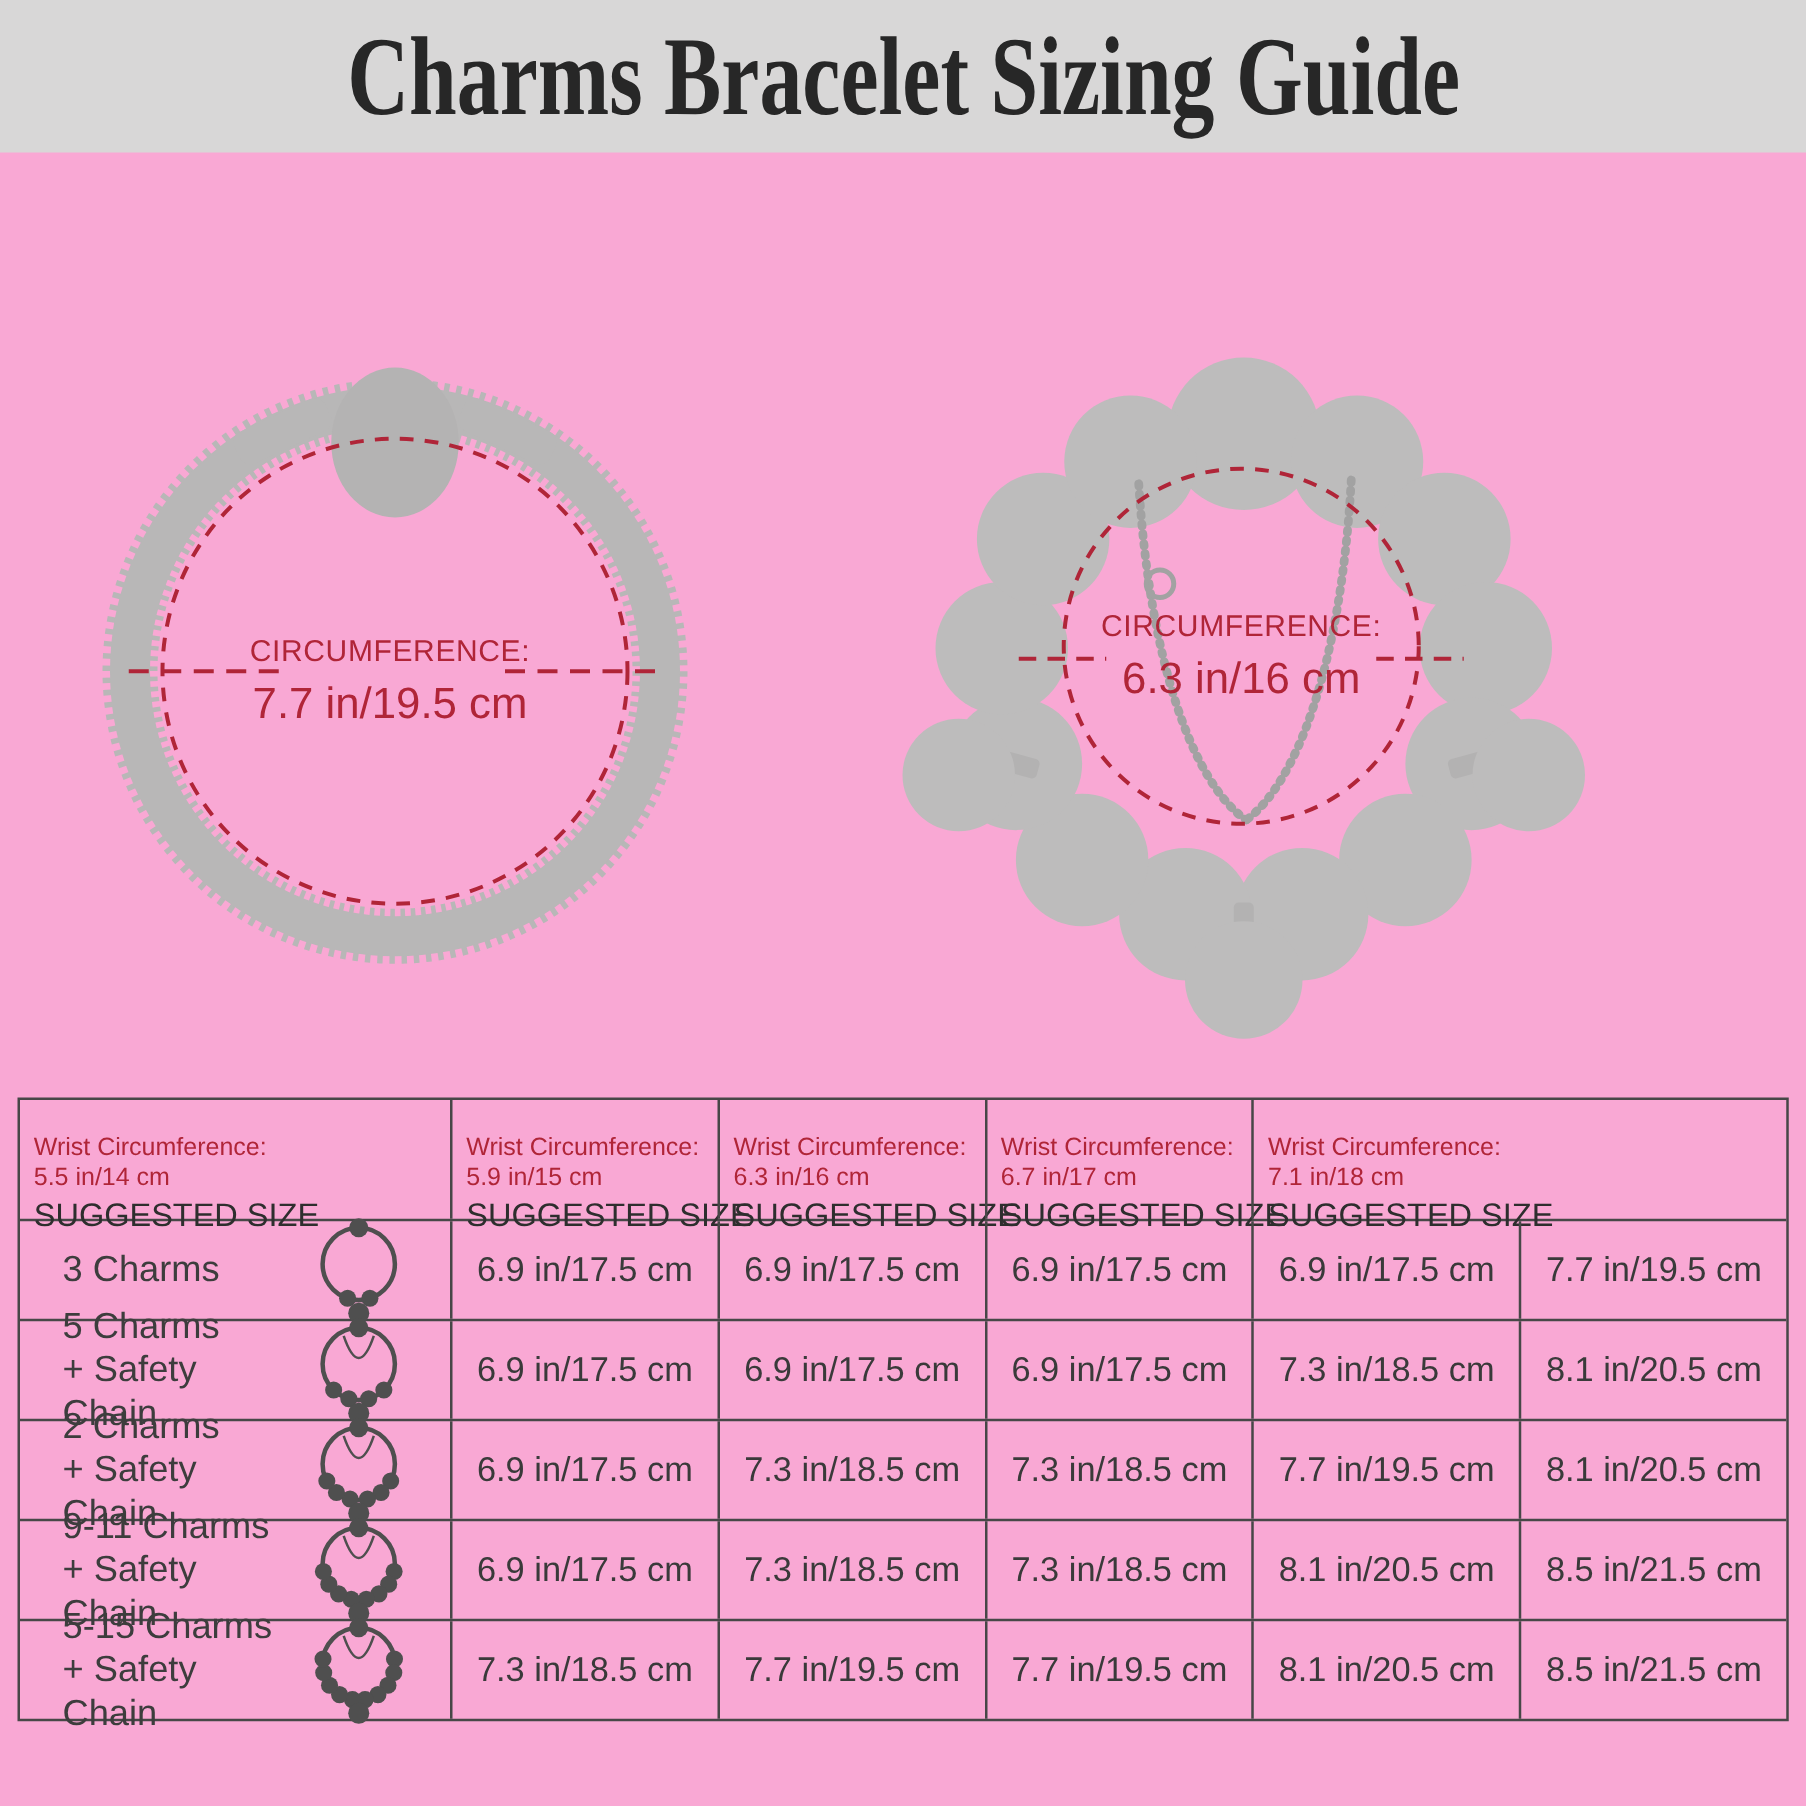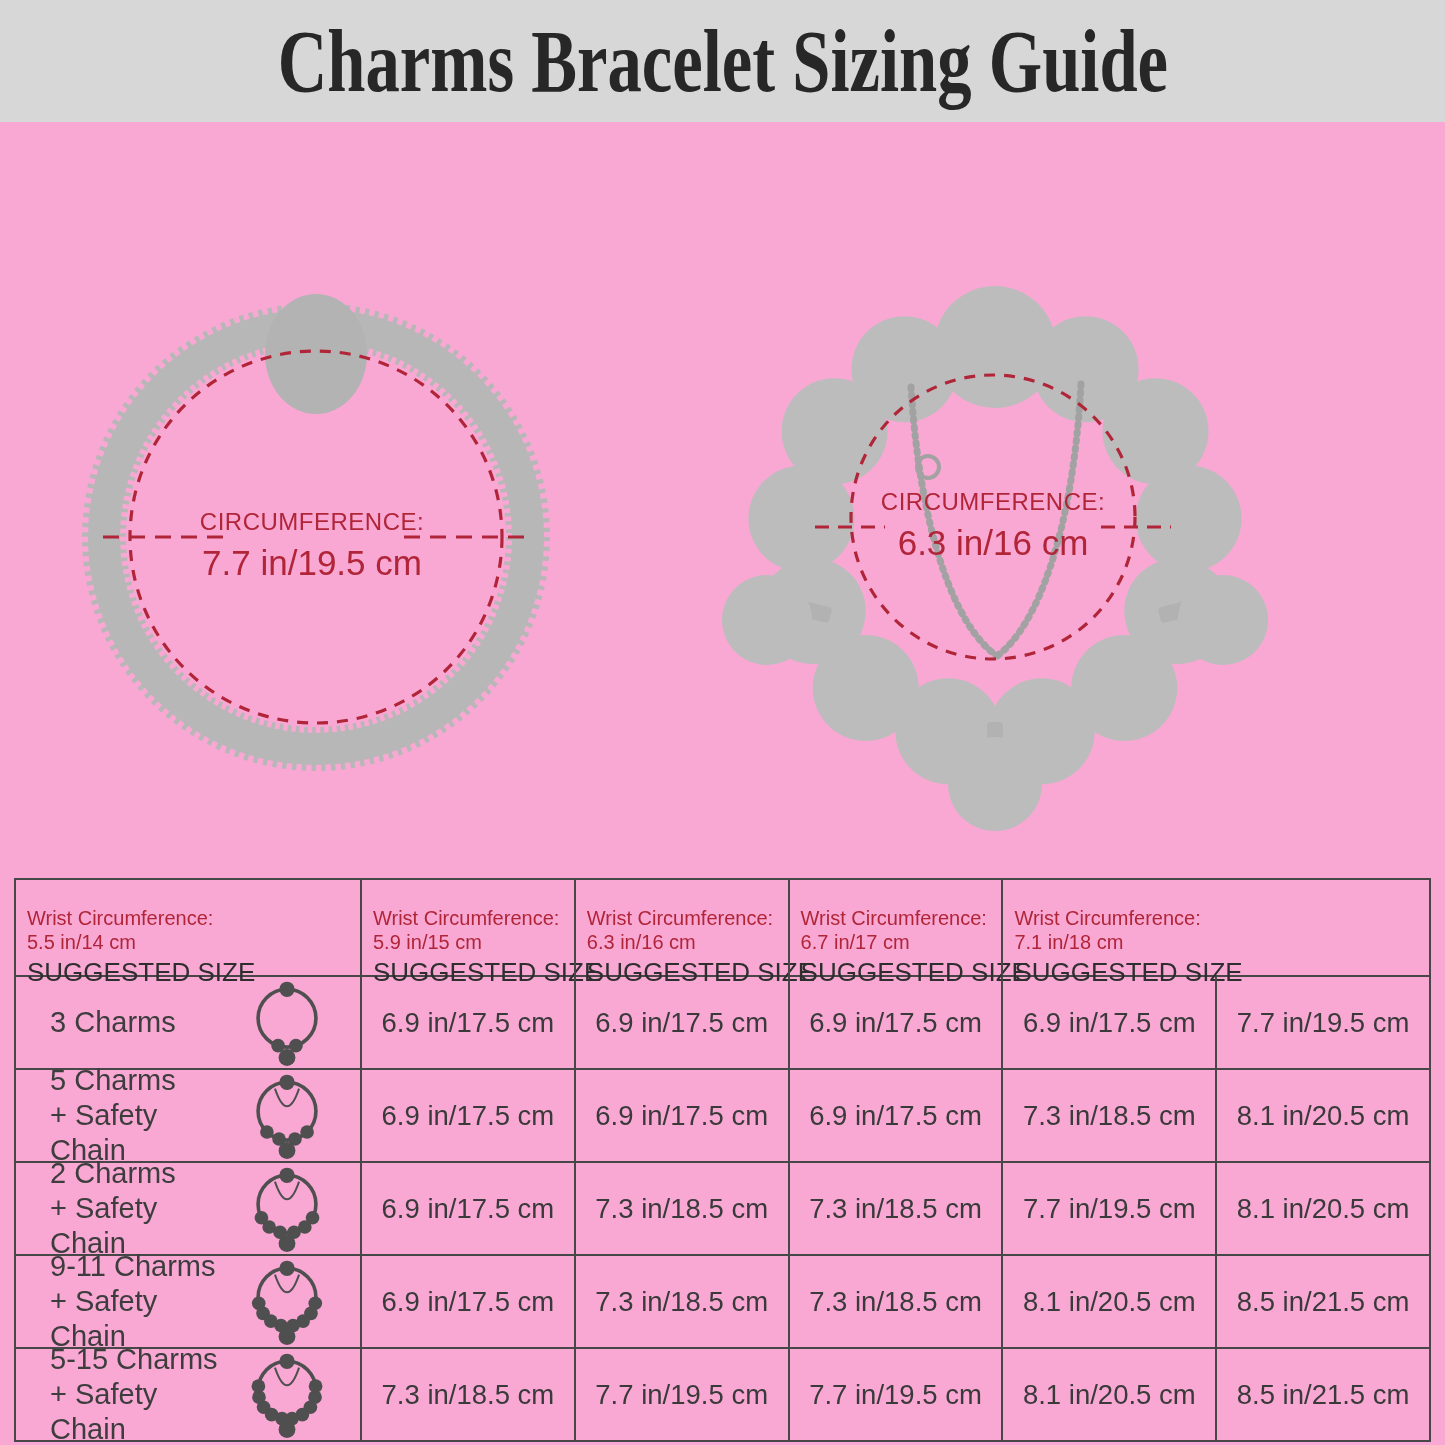--- a/index.html
+++ b/index.html
@@ -28,21 +28,21 @@
   .circ-value{font-size:35px;margin-top:7px;}
 
   
   .size-table{position:absolute;left:14px;top:878px;width:1417px;
               border:2px solid #474747;box-sizing:border-box;}
   .trow{display:grid;grid-template-columns:344px 1fr 1fr 1fr 1fr 1fr;}
   .trow + .trow{border-top:2px solid #474747;}
   .cell{border-left:2px solid #474747;box-sizing:border-box;min-width:0;}
   .cell:first-child{border-left:none;}
   .thead .cell{height:95px;}
-  .tbody-row .cell{height:91px;}
+  .tbody-row .cell{height:78px;}
   .th-first{display:flex;align-items:center;justify-content:center;
             font-size:34px;letter-spacing:1.5px;color:#2e2e2e;}
   .th-col{padding:26px 4px 0 11px;}
   .wrist{color:#b02538;font-size:20px;line-height:24px;white-space:nowrap;}
   .suggested{color:#2e2e2e;font-size:26px;margin-top:3px;white-space:nowrap;}
   .label-cell{display:flex;align-items:center;}
   .row-label{flex:1;padding-left:34px;font-size:29px;line-height:35px;color:#3d3d3d;}
   .row-icon{width:98px;height:90px;margin-right:24px;flex:none;}
   .val-cell{display:flex;align-items:center;justify-content:center;
             font-size:27.5px;color:#3a3a3a;}

